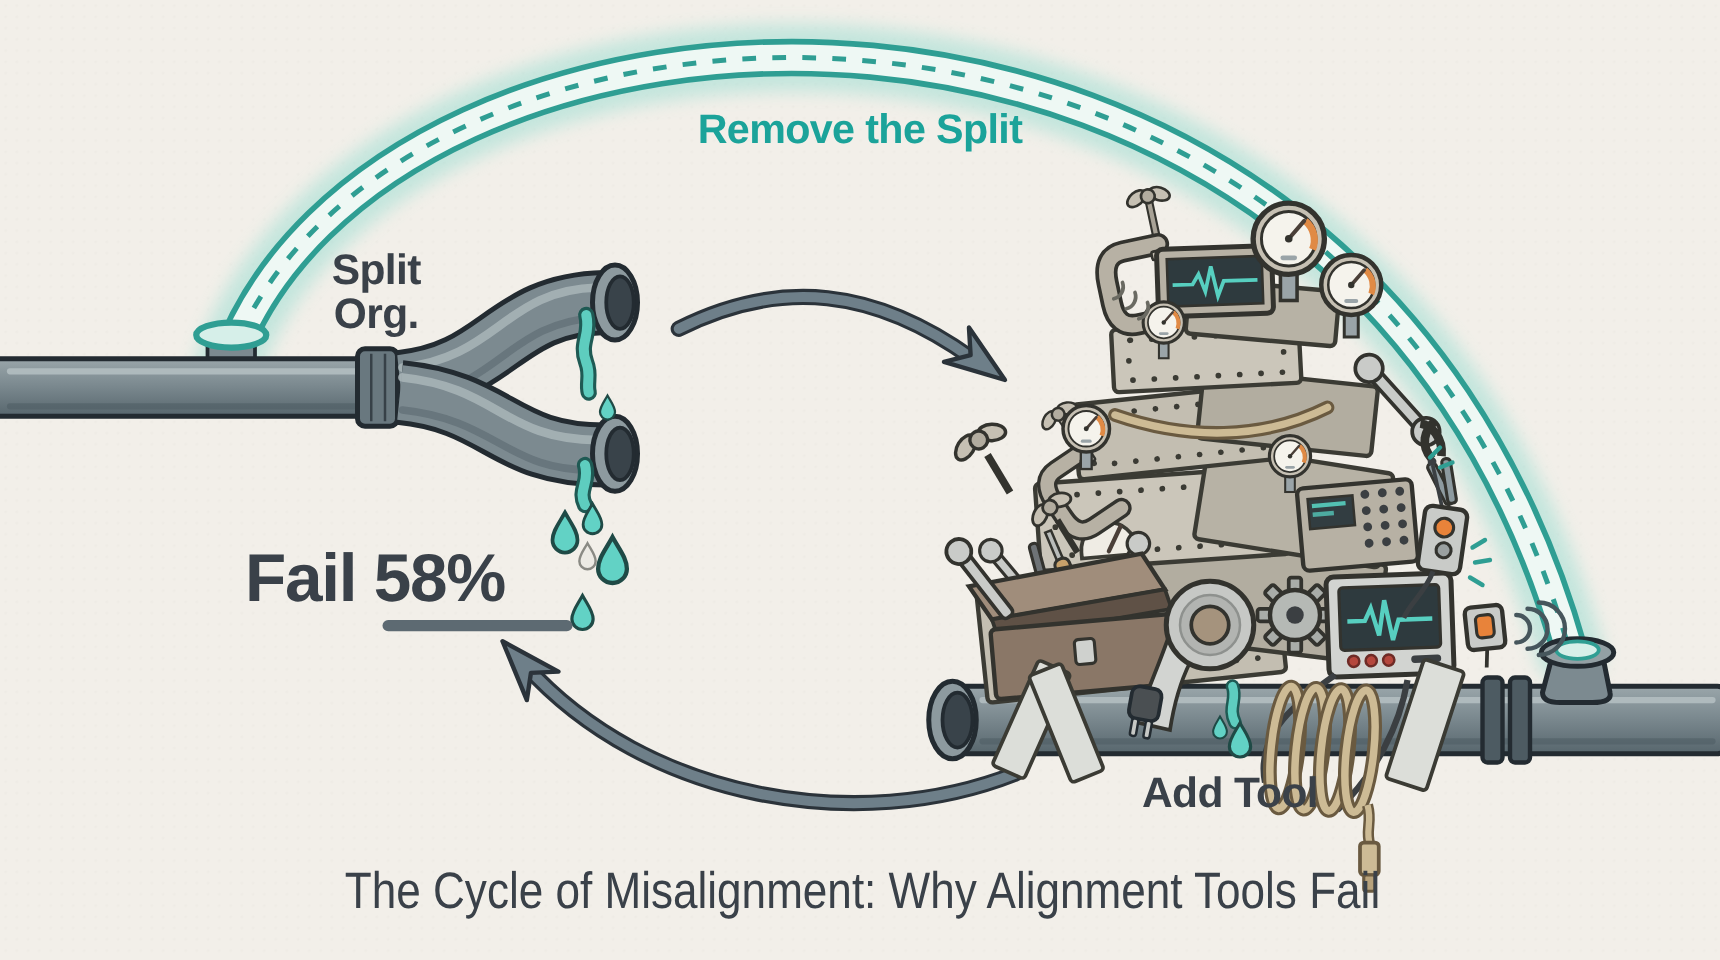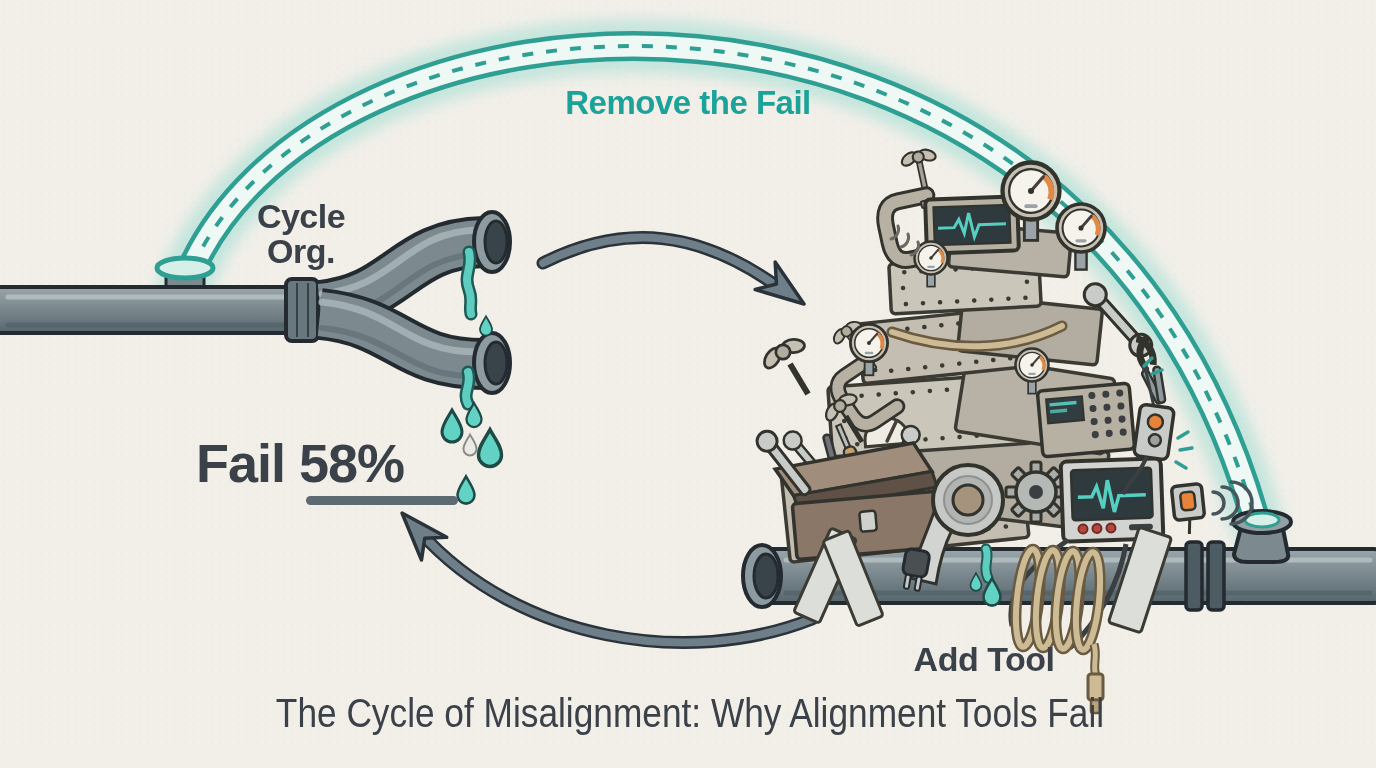--- a/index.html
+++ b/index.html
@@ -348,30 +348,30 @@
     </g>
     <g>
       <path d="M 986 549 C 990 560 982 566 988 578" fill="none" stroke="#1f5a54" stroke-width="11" stroke-linecap="round"></path>
       <path d="M 986 549 C 990 560 982 566 988 578" fill="none" stroke="#5ecdbf" stroke-width="7" stroke-linecap="round"></path>
       <use href="#drop" transform="translate(992,592) scale(0.85)" fill="#62d2c5" stroke="#1f4a46" stroke-width="3"></use>
       <use href="#drop" transform="translate(976,582) scale(0.55)" fill="#62d2c5" stroke="#1f4a46" stroke-width="3"></use>
     </g>
   </g>
 </svg>
 
-<div class="lbl teal" style="left:688px;top:103px;font-size:33px;">Remove the Fail</div>
+<div class="lbl teal" style="left:688px;top:103px;font-size:33px;">Remove the Split</div>
 
 <div class="lbl" style="left:301px;top:234px;font-size:34px;">
-  <div>Cycle</div>
+  <div>Split</div>
   <div>Org.</div>
 </div>
 
 
 <div class="still-group">
   <span>Fail</span><span class="pct">58%</span>
 </div>
 <div class="underline-58"></div>
 
-<div class="lbl" style="left:984px;top:635px;font-size:34px;margin-top:24px;">Add Tool</div>
+<div class="lbl" style="left:984px;top:635px;font-size:34px;">Add Tool</div>
 
 <div class="title">The Cycle of Misalignment: Why Alignment Tools Fail</div>
 
 </div>
 
 </body></html>

